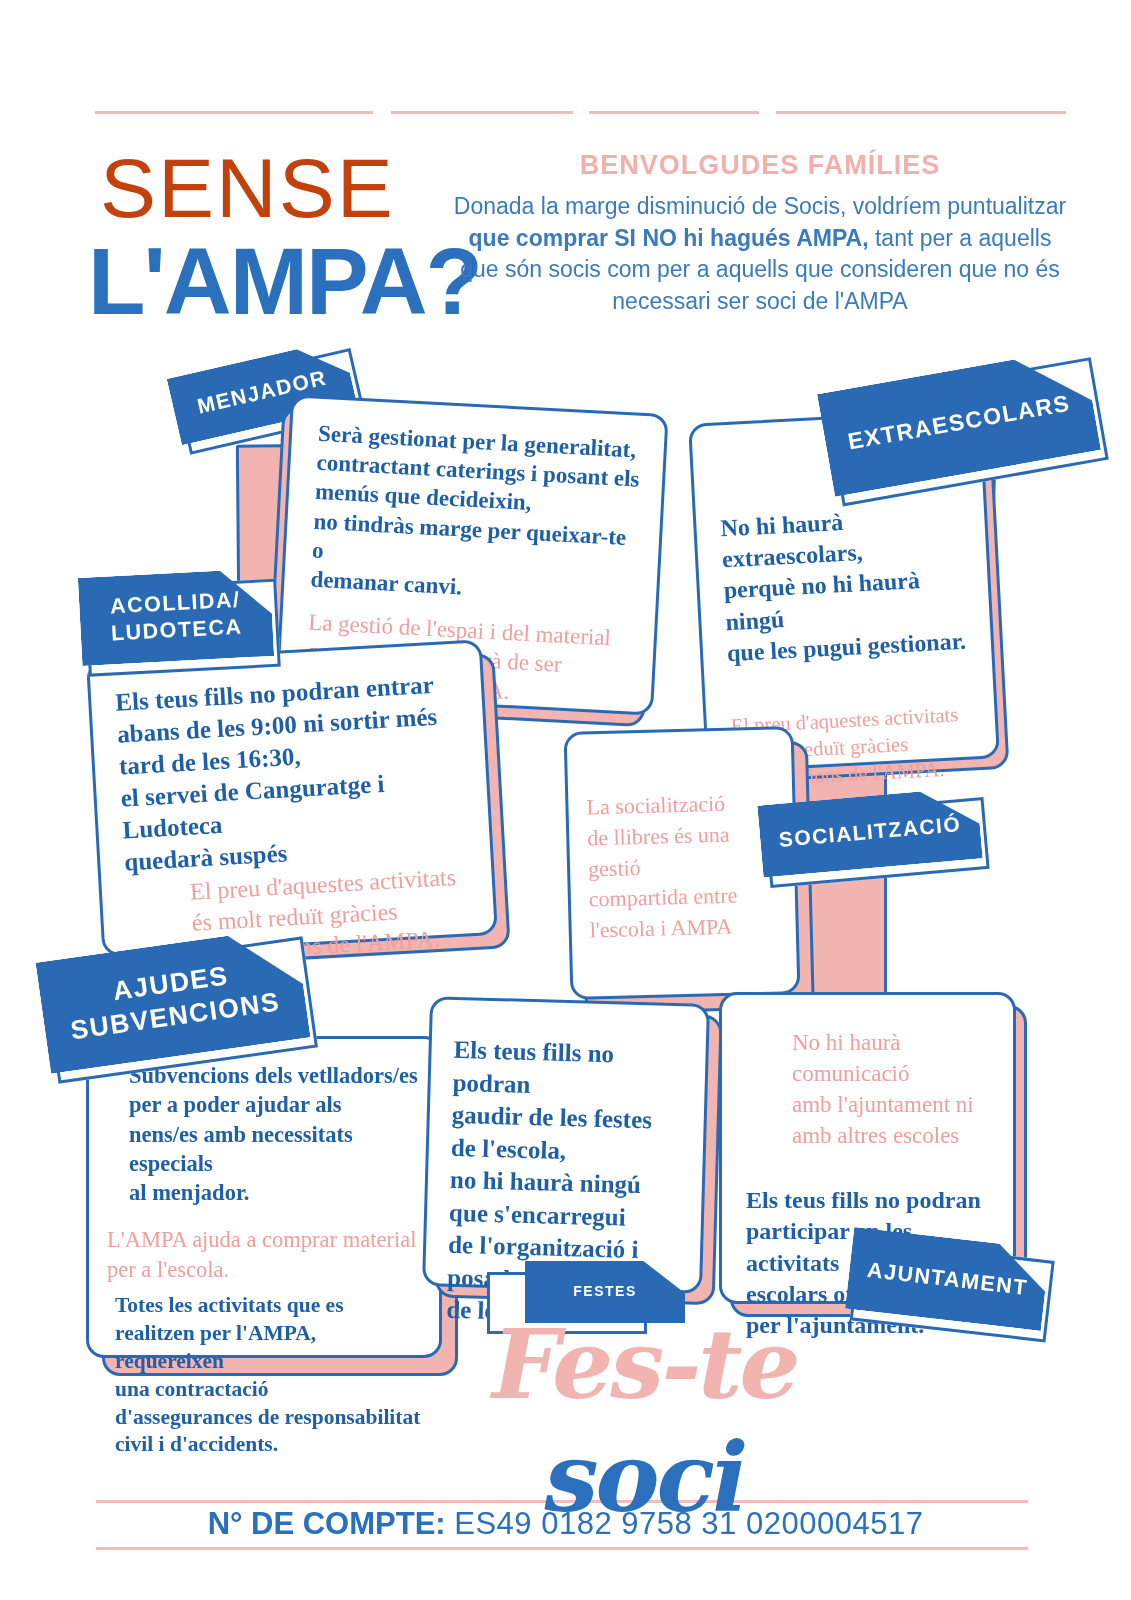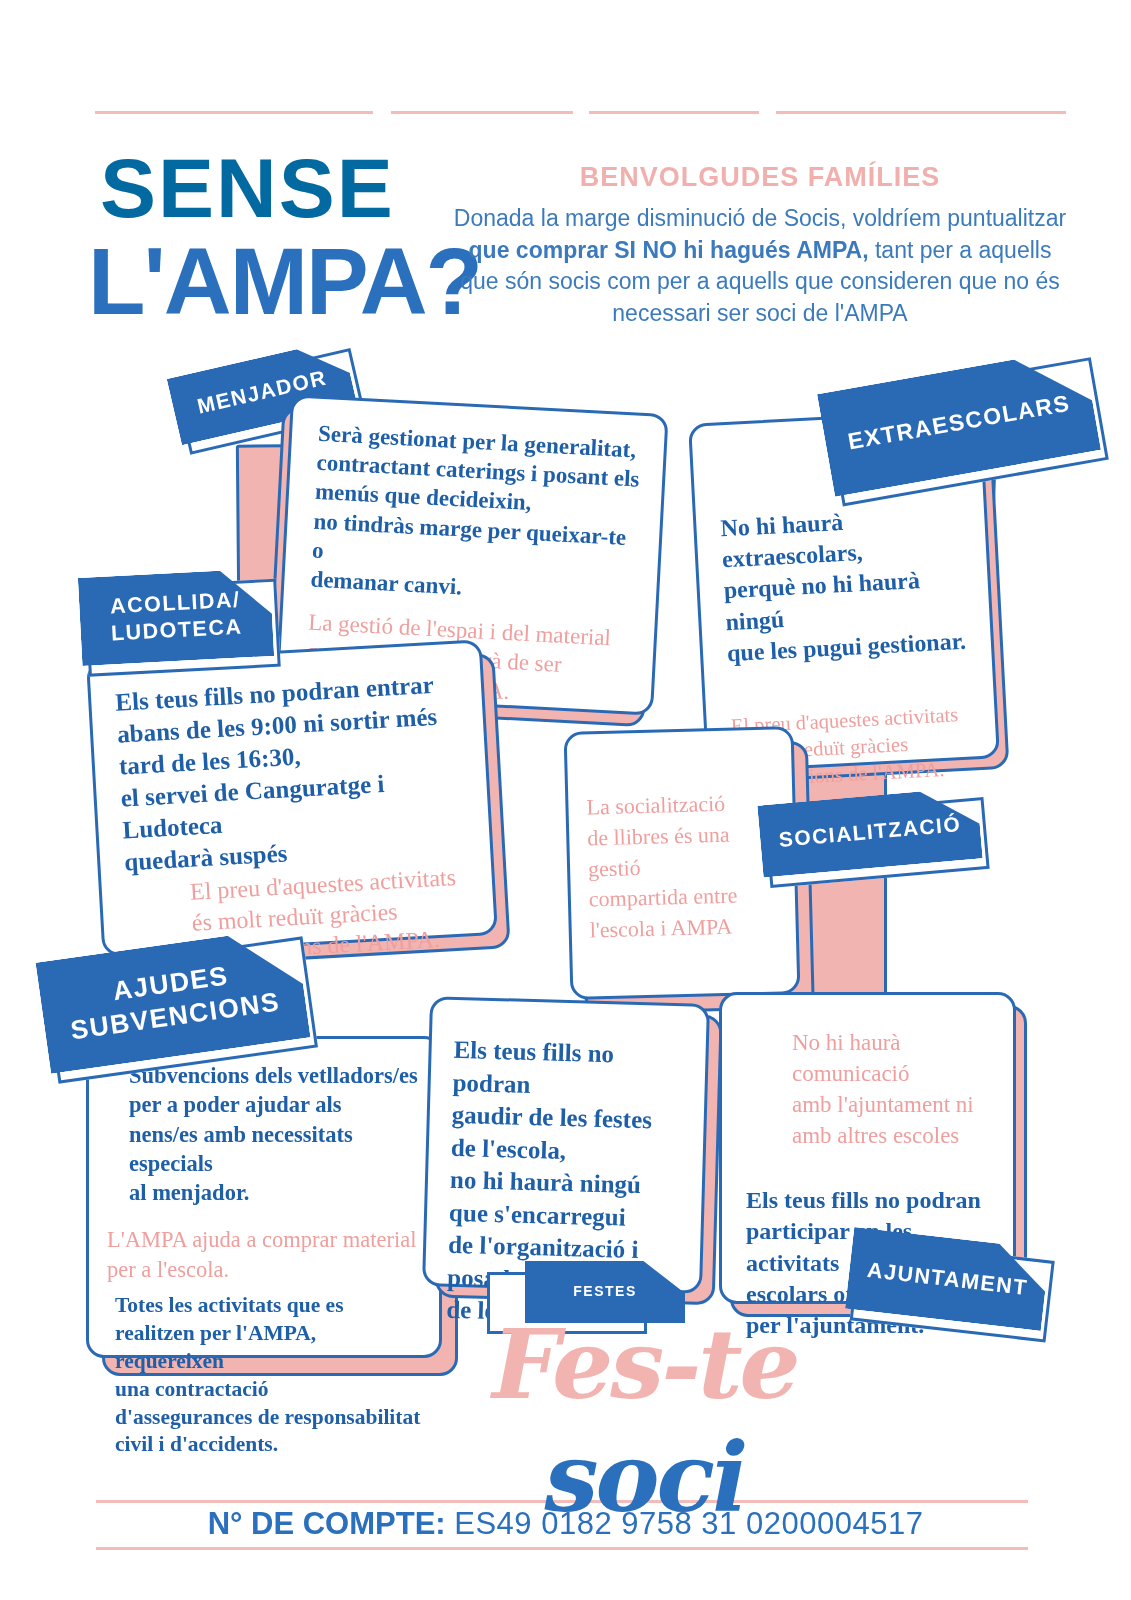--- a/index.html
+++ b/index.html
@@ -11,24 +11,24 @@
     --intro-blue:#3a7abd;
   }
   *{margin:0;padding:0;box-sizing:border-box;}
   body{background:#888;font-family:"Liberation Sans",sans-serif;}
   .poster{position:relative;width:1131px;height:1600px;background:#ffffff;overflow:hidden;margin:0 auto;}
 
   
   .dash{position:absolute;top:111px;height:3px;background:#f3bcb9;}
 
   
-  .title1{position:absolute;left:100px;top:140px;font-size:84px;font-weight:700;letter-spacing:2px;color:#0369a1;text-align:center;}
+  .title1{position:absolute;left:100px;top:140px;font-size:84px;font-weight:400;letter-spacing:2px;color:#c2410c;text-align:center;}
   .title2{position:absolute;left:88px;top:228px;font-size:94px;font-weight:800;letter-spacing:-2px;color:var(--title-blue);}
 
-  .welcome{position:absolute;left:452px;top:162px;width:616px;text-align:center;}
+  .welcome{position:absolute;left:452px;top:150px;width:616px;text-align:center;}
   .welcome h2{font-size:27px;font-weight:700;letter-spacing:1px;color:#f1b0ad;margin-bottom:10px;}
   .welcome p{font-size:23px;line-height:1.38;color:var(--intro-blue);font-weight:500;}
   .welcome p b{font-weight:800;}
 
   
   .conn{position:absolute;background:var(--pink);border:3px solid var(--blue);z-index:1;border-radius:3px;}
 
   
   .card-wrap{position:absolute;z-index:3;}
   .card-shadow{position:absolute;left:0;top:0;width:100%;height:100%;background:var(--pink);border:3px solid var(--blue);border-radius:18px;}

